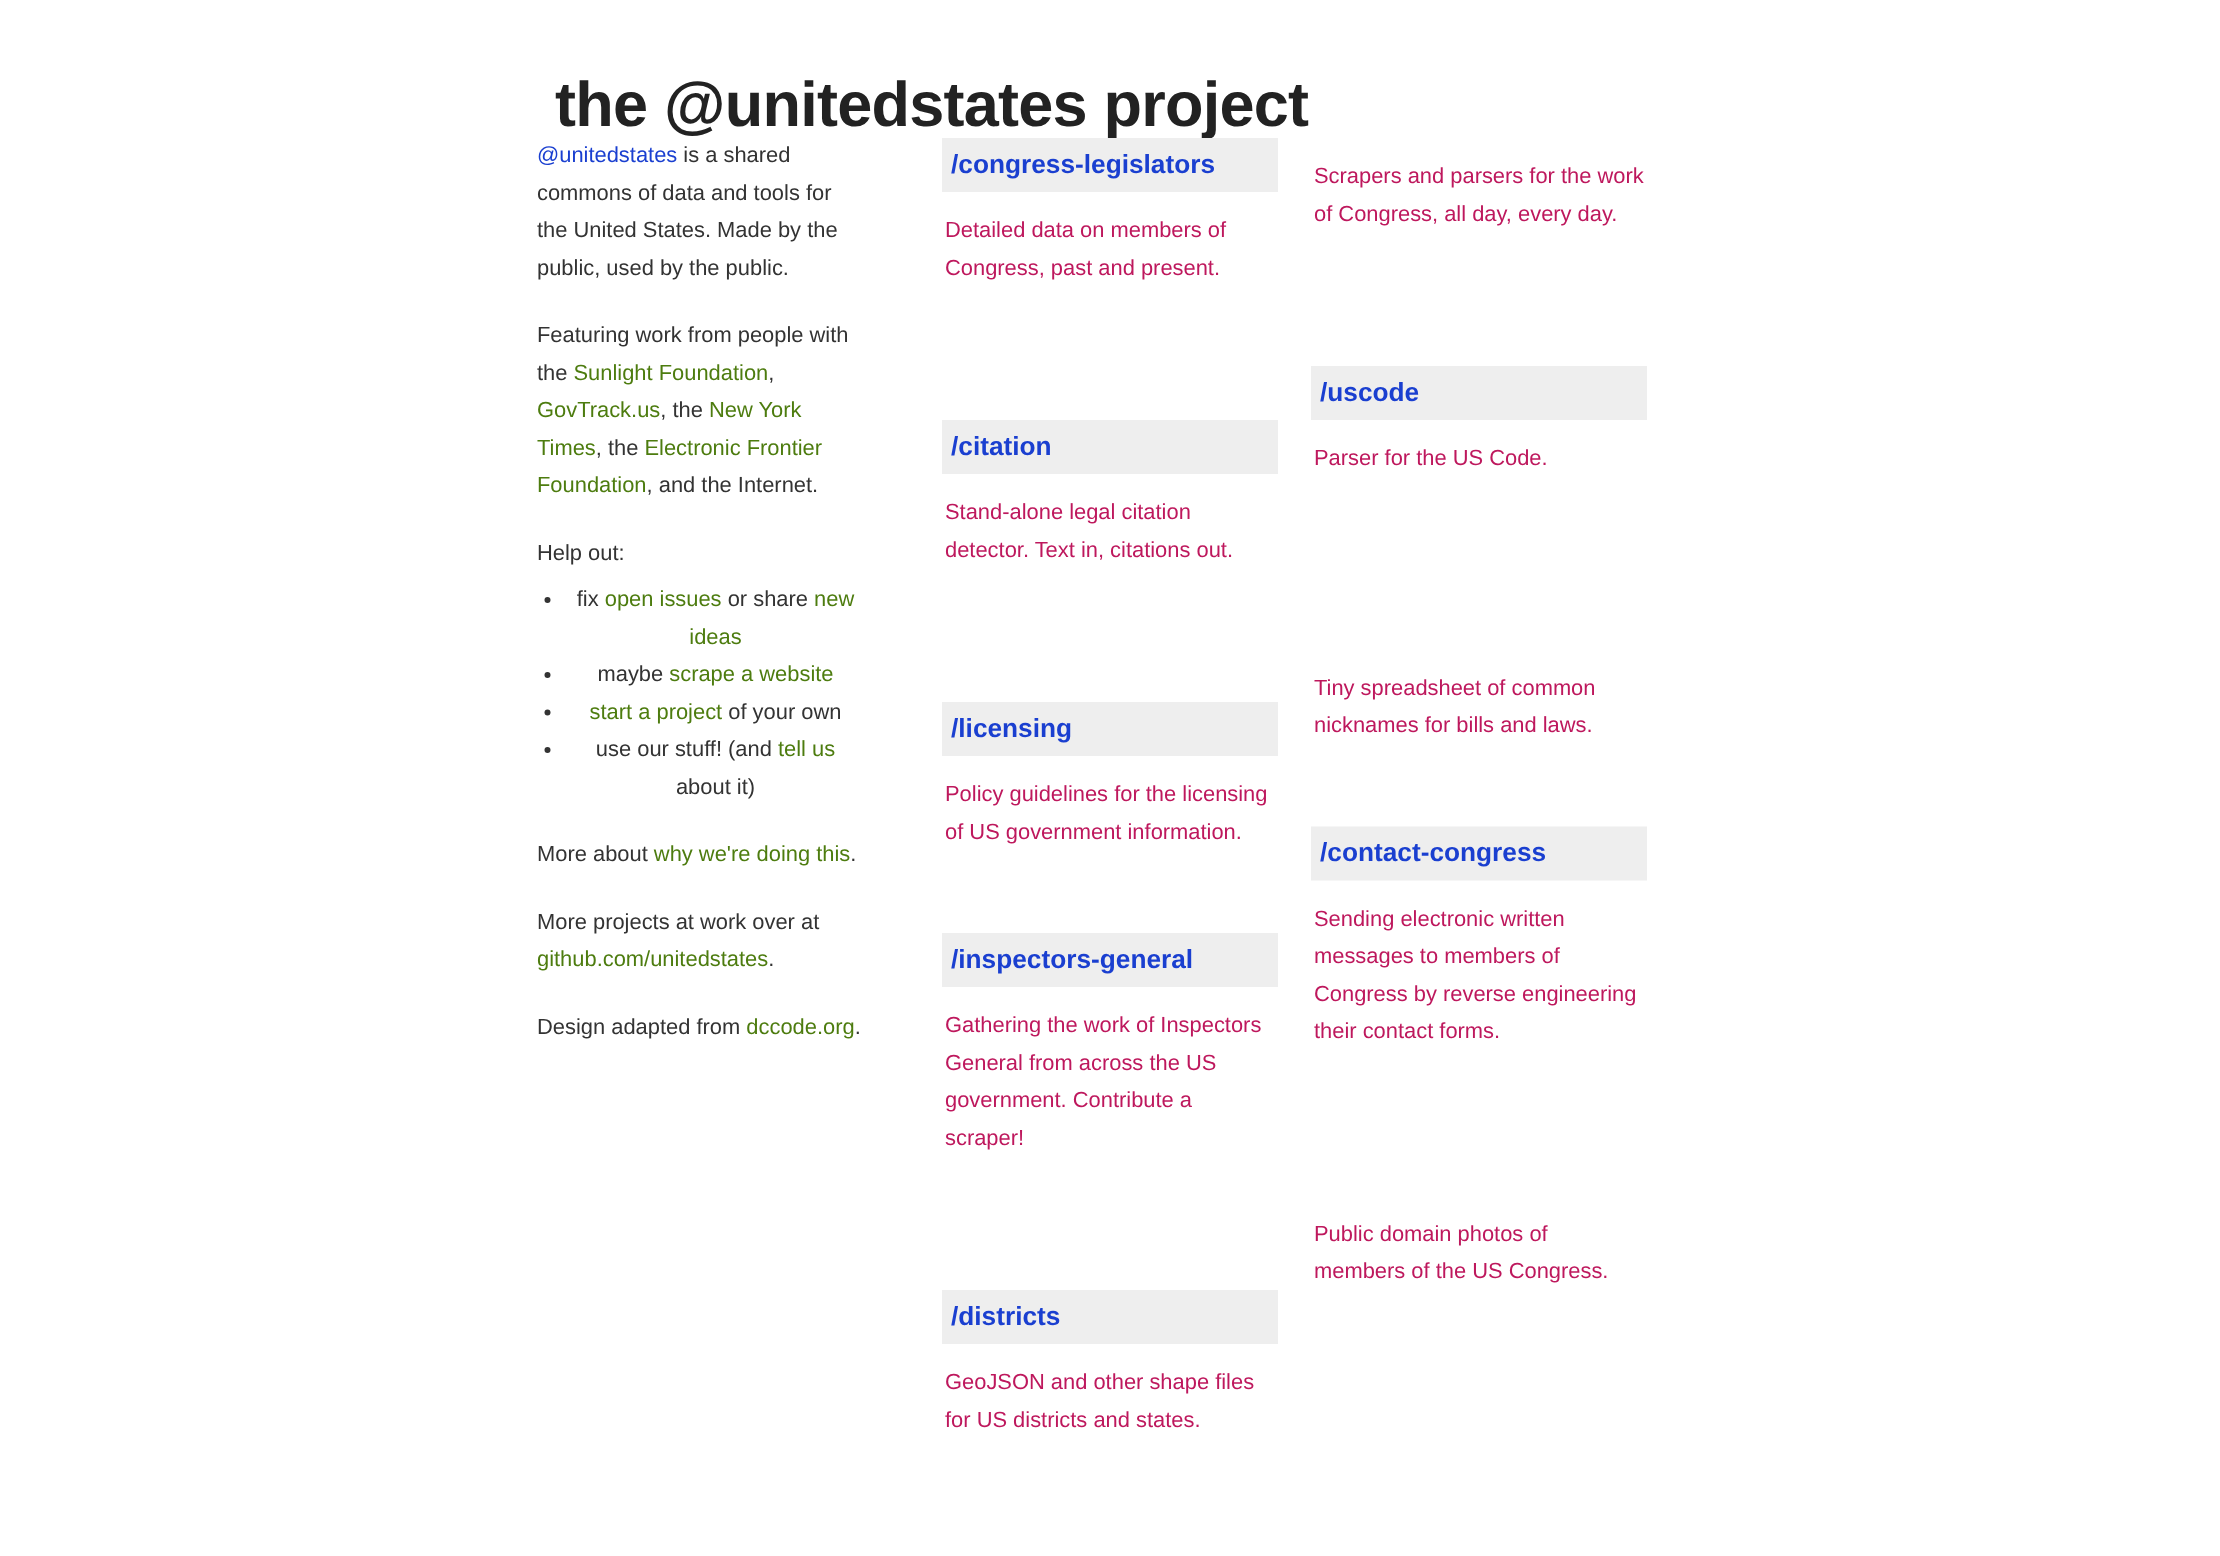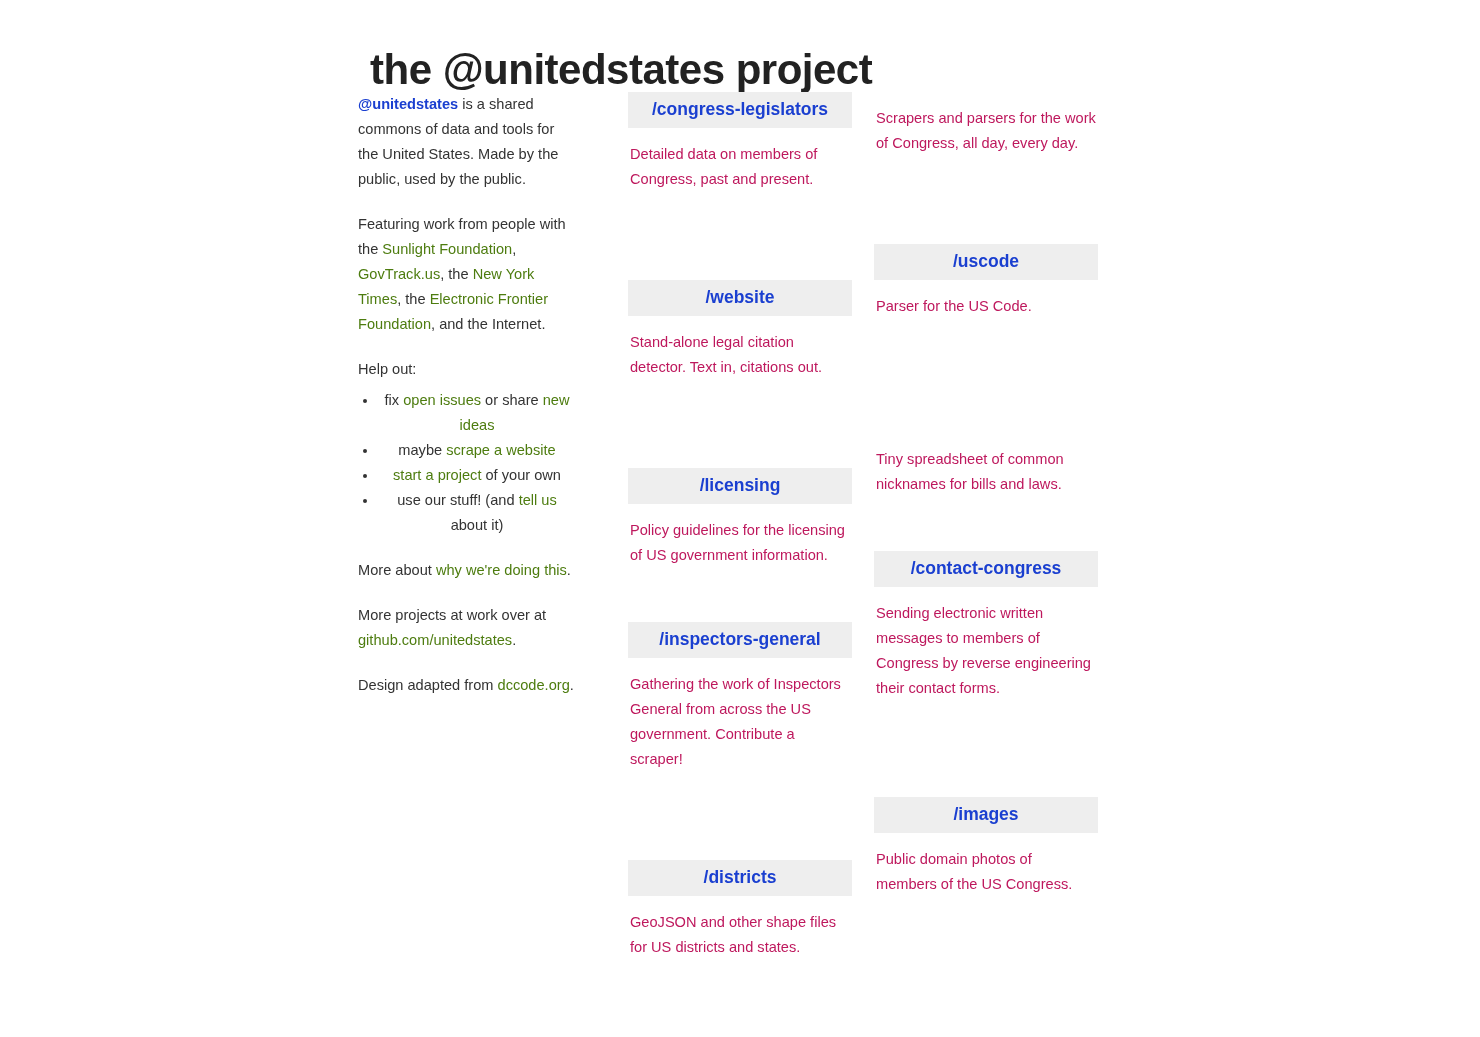--- a/index.html
+++ b/index.html
@@ -60,41 +60,40 @@
     margin: 0 0 20px 0;
     padding-left: 20px;
     list-style: disc;
     text-align: center;
   }
   .intro li {
     margin: 0;
     line-height: 25px;
   }
   .intro .strong-link {
-    font-weight: bold;
+    font-weight: normal;
     color: #1a3fd0;
   }
   .projects {
     display: flex;
     gap: 22px;
     margin-left: 42px;
   }
   .col {
     width: 224px;
   }
   .card {
     margin-bottom: 28px;
   }
   .card-header {
     background: #eeeeee;
     padding: 7px 6px 8px 6px;
     font-size: 17.5px;
     font-weight: bold;
     color: #1a3fd0;
-    text-align: center;
   }
   .card-desc {
     font-size: 14.6px;
     line-height: 25px;
     color: #be185d;
     padding: 14px 2px 0 2px;
   }
   .spacer-60 { height: 60px; }
   .spacer-26 { height: 26px; }
   .spacer-8 { height: 8px; }
@@ -155,21 +154,21 @@
         <div class="col">
 
           <div class="card">
             <div class="card-header">/congress-legislators</div>
             <div class="card-desc">Detailed data on members of Congress, past and present.</div>
           </div>
 
           <div class="spacer-60"></div>
 
           <div class="card">
-            <div class="card-header">/website</div>
+            <div class="card-header">/citation</div>
             <div class="card-desc">Stand-alone legal citation detector. Text in, citations out.</div>
           </div>
 
           <div class="spacer-60"></div>
 
           <div class="card">
             <div class="card-header">/licensing</div>
             <div class="card-desc">Policy guidelines for the licensing of US government information.</div>
           </div>
 
@@ -215,21 +214,20 @@
 
           <div class="card">
             <div class="card-header">/contact-congress</div>
             <div class="card-desc">Sending electronic written messages to members of Congress by reverse engineering their contact forms.</div>
           </div>
 
           <div class="spacer-60"></div>
           <div class="spacer-8"></div>
 
           <div class="card">
-            <div class="card-header">/images</div>
             <div class="card-desc">Public domain photos of members of the US Congress.</div>
           </div>
 
         </div>
 
       </div>
 
     </div>
   </div>
 

